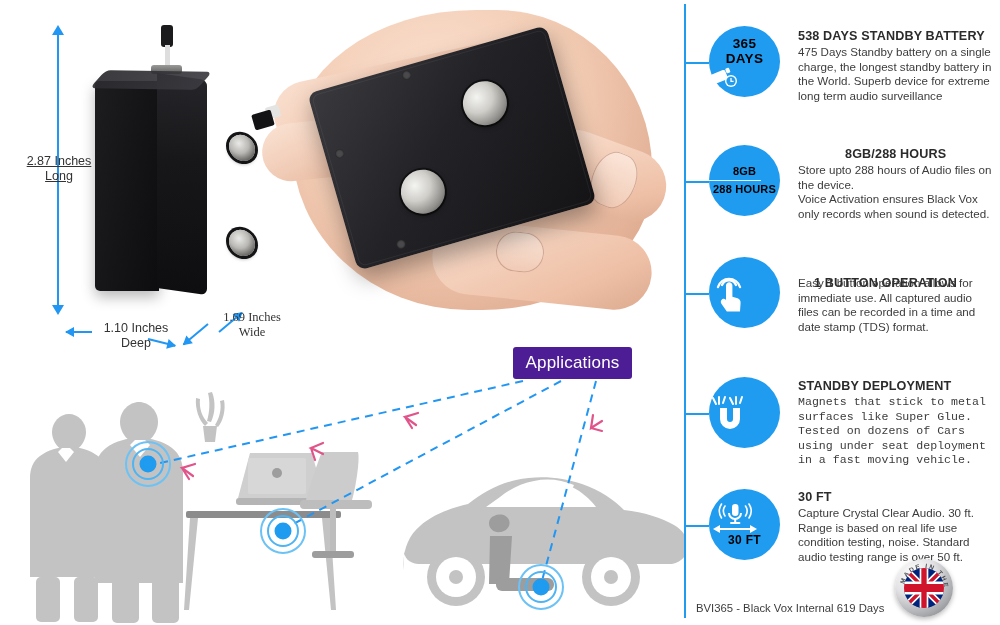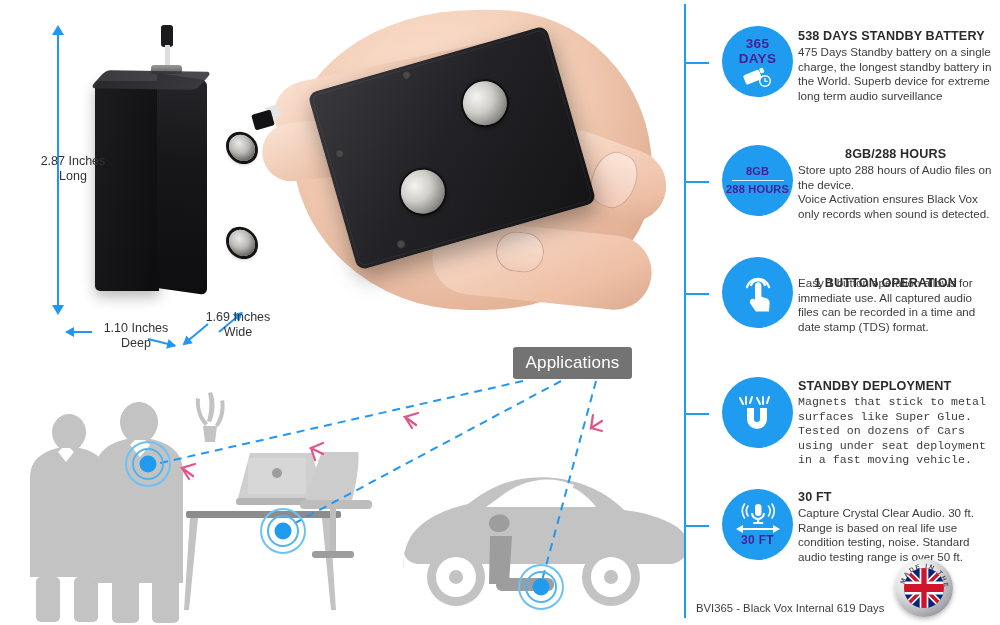--- a/index.html
+++ b/index.html
@@ -68,33 +68,33 @@
   .m2{position:absolute;width:44px;height:44px;border-radius:50%;
      background:radial-gradient(circle at 36% 32%,#f4f4f2 0%,#cfcec9 38%,#8e8d89 70%,#3a3a38 100%);
      box-shadow:0 0 0 2px rgba(0,0,0,.5),0 2px 5px rgba(0,0,0,.5);}
   .m2a{left:146px;top:36px;} .m2b{left:62px;top:104px;}
   .screw{position:absolute;width:9px;height:9px;border-radius:50%;background:#4a4a4c;box-shadow:inset 0 0 2px #000;}
   .s1{left:96px;top:5px;} .s2{left:10px;top:62px;} .s3{left:44px;top:166px;}
   .btn2{position:absolute;left:-9px;top:112px;width:20px;height:16px;background:#131315;border-radius:2px;transform:rotate(-16deg);}
   .btn2s{position:absolute;left:4px;top:106px;width:14px;height:12px;background:#e4e4e2;border-radius:2px;transform:rotate(-16deg);}
 
   
-  .apps-btn{position:absolute;left:513px;top:347px;width:119px;height:32px;background:#737373;border-radius:3px;
+  .apps-btn{position:absolute;left:513px;top:347px;width:119px;height:32px;background:#4c1d95;border-radius:3px;
     color:#fff;font-size:17px;display:flex;align-items:center;justify-content:center;letter-spacing:.2px;}
 
   
   .scene{position:absolute;left:0;top:0;width:684px;height:625px;}
 
   
   .right-panel{position:absolute;left:684px;top:0;width:316px;height:625px;}
   .spine{position:absolute;left:0px;top:4px;width:2px;height:614px;background:#1f9bef;}
   .feature{position:absolute;left:0;width:316px;}
   .stub{position:absolute;left:2px;height:2px;background:#1f9bef;}
   .circle{position:absolute;width:71px;height:71px;border-radius:50%;background:#1f9bef;
-     display:flex;flex-direction:column;align-items:center;justify-content:center;color:#4c1d95;margin-left:13px;}
+     display:flex;flex-direction:column;justify-content:center;color:#000000;}
   .c-txt{font-size:13.5px;font-weight:bold;line-height:15px;text-align:center;letter-spacing:.3px;}
   .c-txt2{font-size:11px;font-weight:bold;line-height:13px;text-align:center;letter-spacing:.2px;}
   .c-rule{width:52px;height:1.5px;background:#fff;opacity:.85;margin:2px 0;}
   .f-title{position:absolute;left:114px;font-size:12.6px;font-weight:bold;color:#2b2b2b;letter-spacing:.15px;}
   .f-body{position:absolute;left:114px;width:196px;font-size:11.6px;line-height:14.6px;color:#3c3c3c;white-space:pre-line;}
 
   .model-line{position:absolute;left:12px;top:602px;font-size:11.3px;color:#3c3c3c;}
   .uk-badge{position:absolute;left:211px;top:559px;width:58px;height:58px;border-radius:50%;
     background:radial-gradient(circle at 32% 26%,#ffffff 0%,#e2e2e4 38%,#a8a9ad 72%,#6f7074 100%);
     box-shadow:0 2px 5px rgba(0,0,0,.28);display:flex;align-items:center;justify-content:center;}
@@ -134,31 +134,31 @@
         <div class="m2 m2b"></div>
         <div class="screw s1"></div>
         <div class="screw s2"></div>
         <div class="screw s3"></div>
       </div>
       <div class="btn2s"></div>
       <div class="btn2"></div>
     </div>
 
     <div class="vlong"></div>
-    <div class="dim-label" style="left:23px;top:154px;width:100px;">2.87 Inches
+    <div class="dim-label" style="left:9px;top:154px;width:100px;text-decoration:underline;">2.87 Inches
 Long</div>
 
     <div class="arrow-seg" style="left:92px;top:331px;width:26px;transform:rotate(180deg);"></div>
     <div class="arrow-seg" style="left:148px;top:338px;width:28px;transform:rotate(14deg);"></div>
     <div class="dim-label" style="left:88px;top:321px;width:96px;">1.10 Inches
 Deep</div>
 
     <div class="arrow-seg" style="left:219px;top:331px;width:30px;transform:rotate(-40deg);"></div>
     <div class="arrow-seg" style="left:208px;top:323px;width:32px;transform:rotate(140deg);"></div>
-    <div class="dim-label" style="left:190px;top:310px;width:96px;">1.69 Inches
+    <div class="dim-label" style="left:204px;top:310px;width:96px;font-family:Liberation Serif, serif;">1.69 Inches
 Wide</div>
 
     <div class="apps-btn">
       <span>Applications</span>
     </div>
 
     <svg class="scene" viewBox="0 0 684 625" xmlns="http://www.w3.org/2000/svg">
       <defs>
         <g id="ripple">
           <circle r="22" fill="none" stroke="#6cc2f5" stroke-width="2"></circle>

